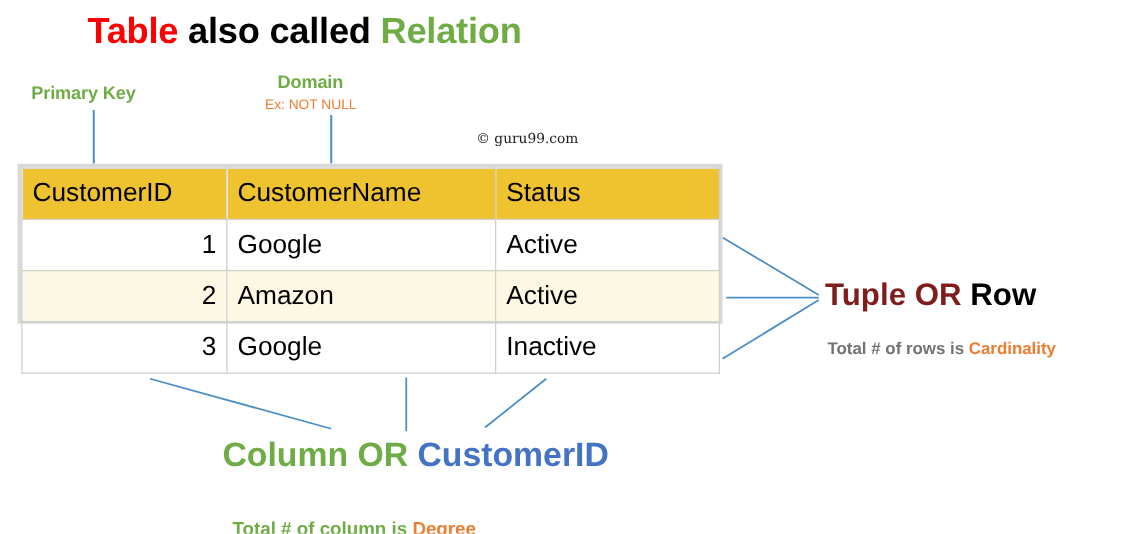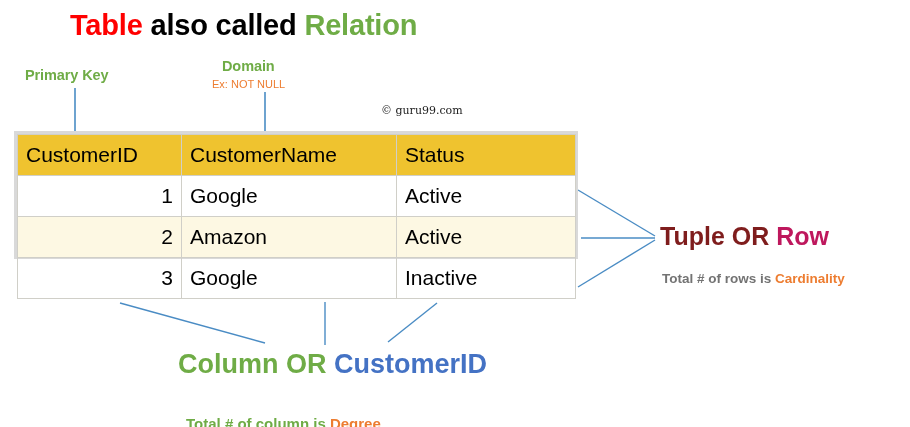--- a/index.html
+++ b/index.html
@@ -192,21 +192,21 @@
       <tr>
         <td class="num">3</td>
         <td>Google</td>
         <td>Inactive</td>
       </tr>
     </tbody>
   </table>
 </div>
 
 <div class="abs" id="tuple-row-label">
-  <span style="color:#7f1d1d">Tuple OR </span><span style="color:#be185d">Row</span>
+  <span style="color:#7f1d1d">Tuple OR </span><span style="color:#000000">Row</span>
 </div>
 <div class="abs" id="tuple-row-sub">
   <span style="color:#737373">Total # of rows is </span><span style="color:#ED7D31">Cardinality</span>
 </div>
 
 <div class="abs" id="column-attr-label">
   <span style="color:#6FAC46">Column OR  </span><span style="color:#4472C4">CustomerID</span>
 </div>
 <div class="abs" id="column-attr-sub">
   <span style="color:#6FAC46">Total # of column is </span><span style="color:#ED7D31">Degree</span>

